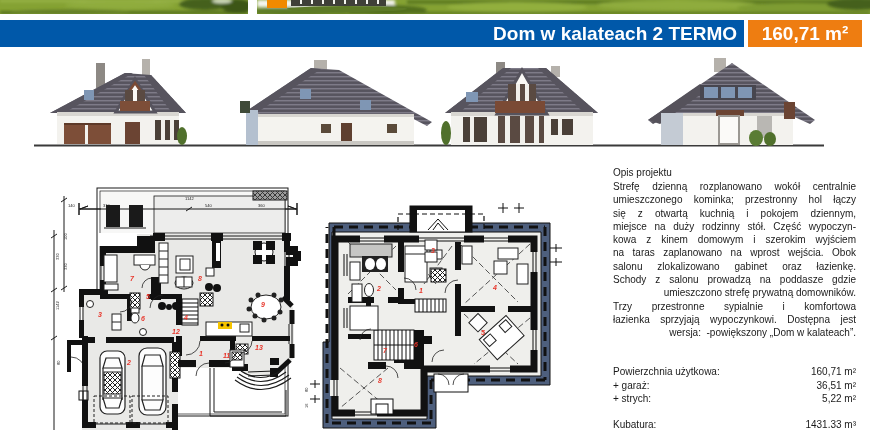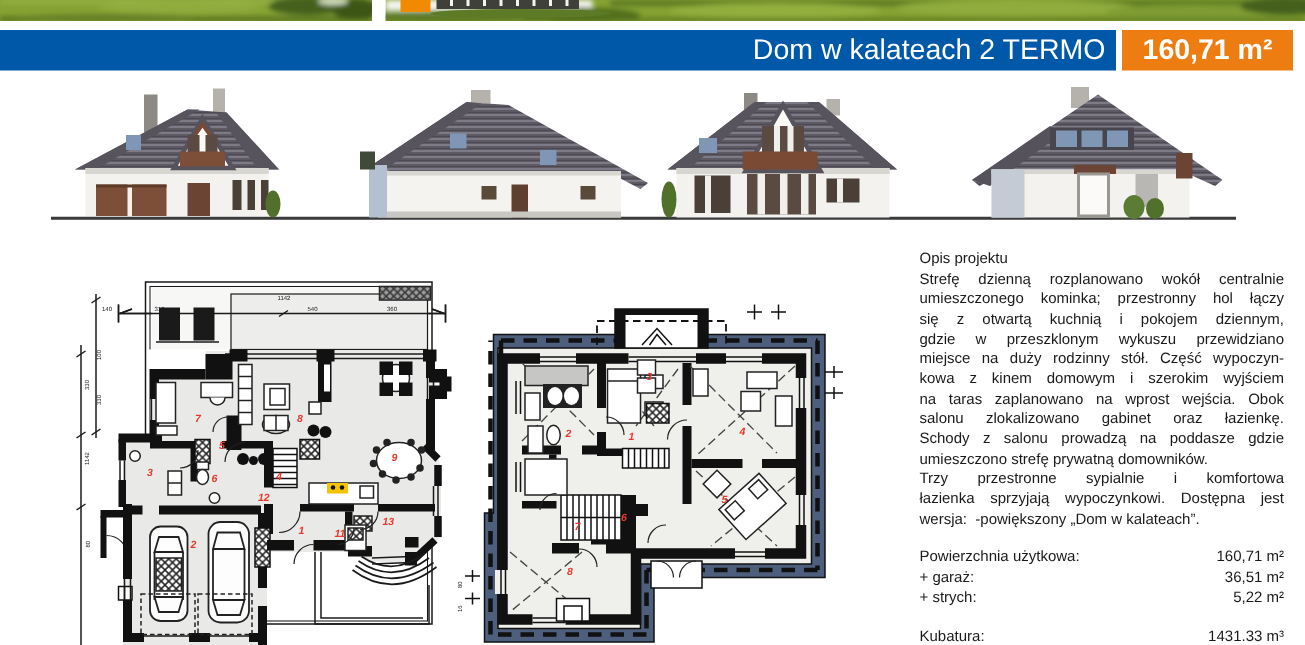--- a/index.html
+++ b/index.html
@@ -1,18 +1,18 @@
 <!DOCTYPE html>
 <html><head><meta charset="utf-8">
 <style>
 html,body{margin:0;padding:0}
 body{width:870px;height:430px;position:relative;overflow:hidden;background:#fff;font-family:"Liberation Sans",sans-serif}
 .abs{position:absolute}
 .jl{text-align:justify;text-align-last:justify;white-space:nowrap;height:13.3px}
-.ll{text-align:left;white-space:nowrap;height:13.3px}
+.ll{text-align:right;white-space:nowrap;height:13.3px}
 </style></head>
 <body>
 
 <svg class="abs" style="left:0px;top:0px" width="248" height="14" viewBox="0 0 248 14">
 <defs>
       <filter id="bl">
         <feGaussianBlur stdDeviation="1.6"></feGaussianBlur>
       </filter>
     </defs>
 <rect width="248" height="14" fill="#85a233"></rect>
@@ -59,21 +59,21 @@
 <rect x="87" y="0" width="2" height="4"></rect>
 <rect x="98" y="0" width="2" height="4"></rect>
 <rect x="109" y="0" width="2" height="4"></rect>
 <rect x="120" y="0" width="2" height="4"></rect>
 </g>
 <ellipse cx="90" cy="9" rx="60" ry="3" fill="#5d7a26"></ellipse>
 </svg>
 
 <div class="abs" style="left:0px;top:20px;width:744px;height:27px;background:#0058a9"></div>
 
-<div class="abs" style="left:440px;top:20px;width:297px;height:27px;line-height:27px;text-align:right;color:#fff;font-weight:normal;font-size:19px">Dom w kalateach 2 TERMO</div>
+<div class="abs" style="left:440px;top:20px;width:297px;height:27px;line-height:27px;text-align:right;color:#fff;font-weight:bold;font-size:19px">Dom w kalateach 2 TERMO</div>
 
 <div class="abs" style="left:748px;top:20px;width:114px;height:27px;line-height:27px;background:#ee7d11;color:#fff;font-weight:bold;font-size:19px;text-align:center">160,71 m²</div>
 
 <svg class="abs" style="left:0px;top:52px" width="870" height="100" viewBox="0 52 870 100">
 <defs>
 <pattern id="rf" width="4" height="4" patternUnits="userSpaceOnUse">
 <rect width="4" height="4" fill="#5e5b65"></rect>
 <rect y="0" width="4" height="1.3" fill="#7e7b88"></rect>
 <rect y="2.6" width="4" height="0.7" fill="#4b4854"></rect>
 </pattern>
@@ -668,21 +668,20 @@
 <path d="M310,399 h10 M315,395 v8"></path>
 </g>
 </svg>
 
 <div class="abs" style="left:613px;top:167px;width:245px;font-size:10px;font-weight:normal;color:#1a1a1a">Opis projektu</div>
 
 <div class="abs" style="left:613px;top:181px;width:243px;font-size:10px;color:#1a1a1a">
 <div class="jl">Strefę dzienną rozplanowano wokół centralnie</div>
 <div class="jl">umieszczonego kominka; przestronny hol łączy</div>
 <div class="jl">się z otwartą kuchnią i pokojem dziennym,</div>
-<div class="jl">gdzie w przeszklonym wykuszu przewidziano</div>
 <div class="jl">miejsce na duży rodzinny stół. Część wypoczyn-</div>
 <div class="jl">kowa z kinem domowym i szerokim wyjściem</div>
 <div class="jl">na taras zaplanowano na wprost wejścia. Obok</div>
 <div class="jl">salonu zlokalizowano gabinet oraz łazienkę.</div>
 <div class="jl">Schody z salonu prowadzą na poddasze gdzie</div>
 <div class="ll">umieszczono strefę prywatną domowników.</div>
 <div class="jl">Trzy przestronne sypialnie i komfortowa</div>
 <div class="jl">łazienka sprzyjają wypoczynkowi. Dostępna jest</div>
 <div class="ll">wersja:&nbsp; -powiększony „Dom w kalateach”.</div>
 </div>

